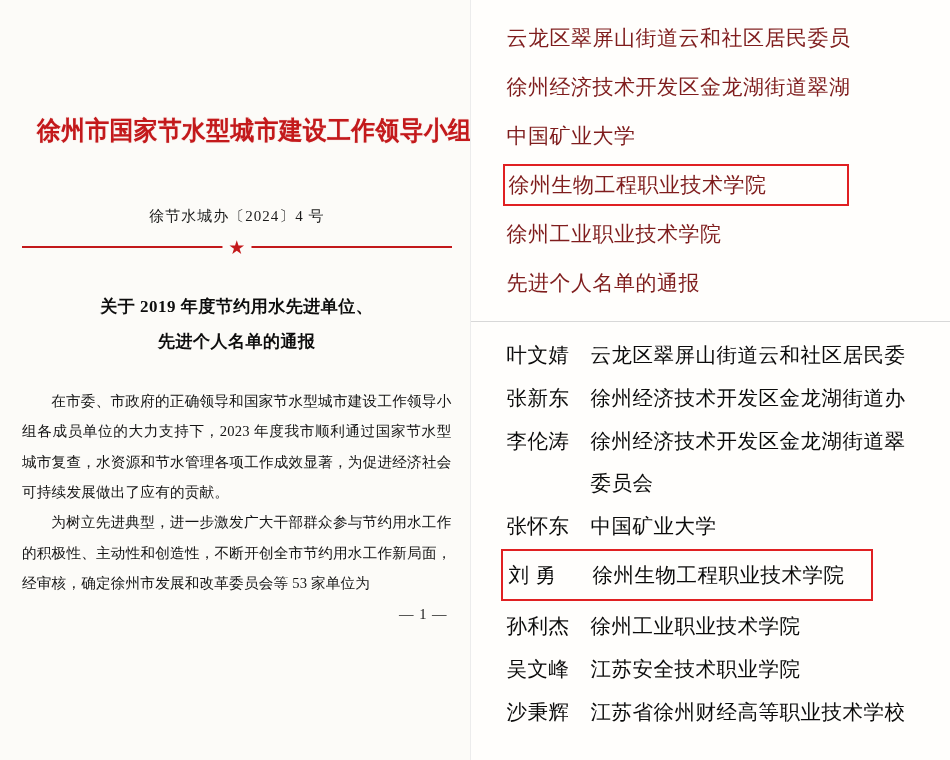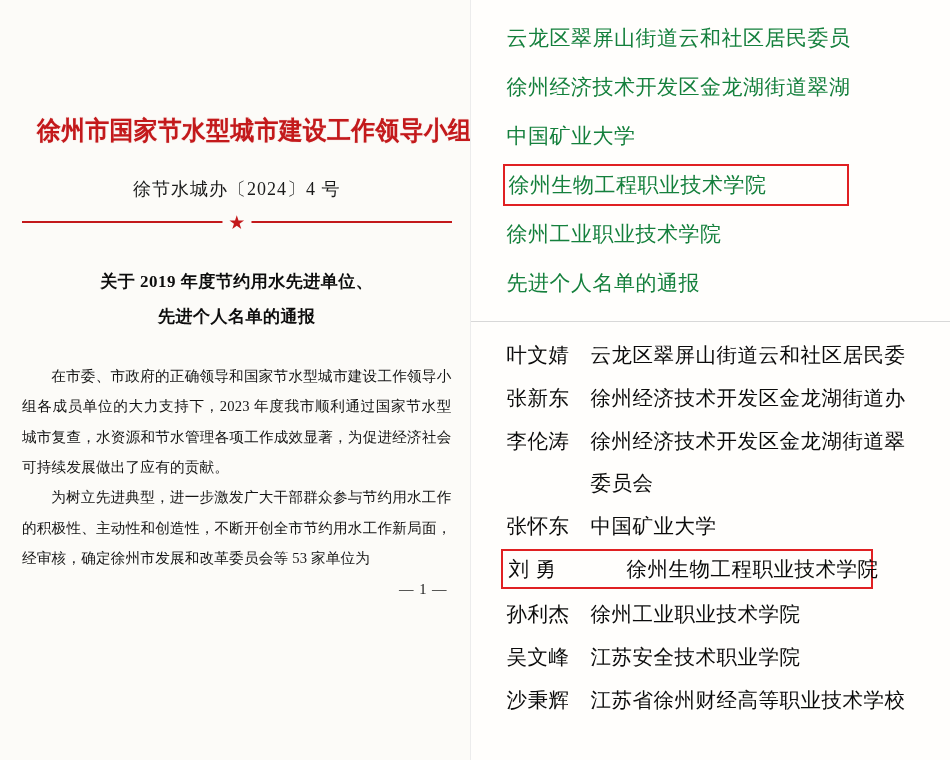--- a/index.html
+++ b/index.html
@@ -47,23 +47,23 @@
     font-size: 25.5px;
     letter-spacing: 0.5px;
     line-height: 1.15;
     white-space: nowrap;
     transform: scaleX(0.93);
     transform-origin: center;
     text-shadow: 0 0 1px rgba(195,25,27,0.45);
   }
 
   .doc-number {
-    margin-top: 32px;
+    margin-top: 62px;
     text-align: center;
-    font-size: 18px;
+    font-size: 15px;
     letter-spacing: 1px;
     color: #1a1a1a;
   }
 
   .red-rule-wrap {
     position: relative;
     margin-top: 16px;
     height: 18px;
   }
   .red-rule {
@@ -128,21 +128,21 @@
   .right-inner {
     position: absolute;
     left: 36px;
     right: 0;
     top: 14px;
   }
 
   .unit-list {
     font-size: 21px;
     line-height: 1.0;
-    color: #15803d;
+    color: #7f1d1d;
     font-family: "Liberation Serif", "DejaVu Serif", serif;
   }
   .unit-row {
     height: 49px;
     display: flex;
     align-items: center;
     white-space: nowrap;
     letter-spacing: 0.5px;
   }
   .unit-row.boxed {
@@ -167,26 +167,25 @@
   }
   .person-row {
     height: 43px;
     display: flex;
     align-items: center;
     white-space: nowrap;
     letter-spacing: 0.5px;
   }
   .person-row.boxed {
     border: 2px solid #e02022;
-    height: 40px;
+    height: 52px;
     box-sizing: border-box;
     width: 372px;
     margin: 2px 0 3px -6px;
     padding-left: 6px;
-    gap: 34px;
   }
   .p-name {
     width: 84px;
     flex: none;
     display: inline-block;
   }
   .p-org {
     display: inline-block;
   }
   .person-row.cont {

